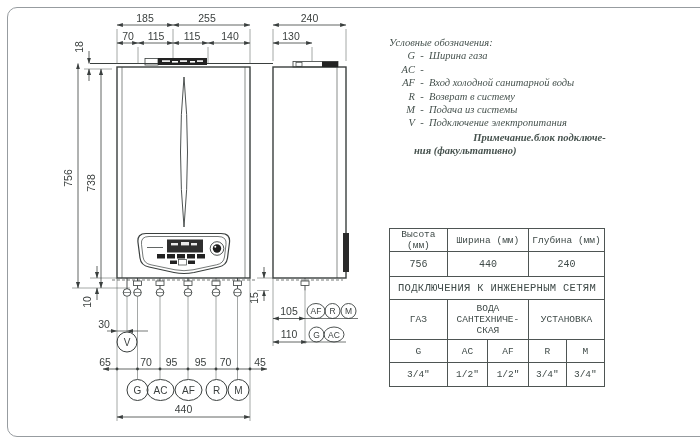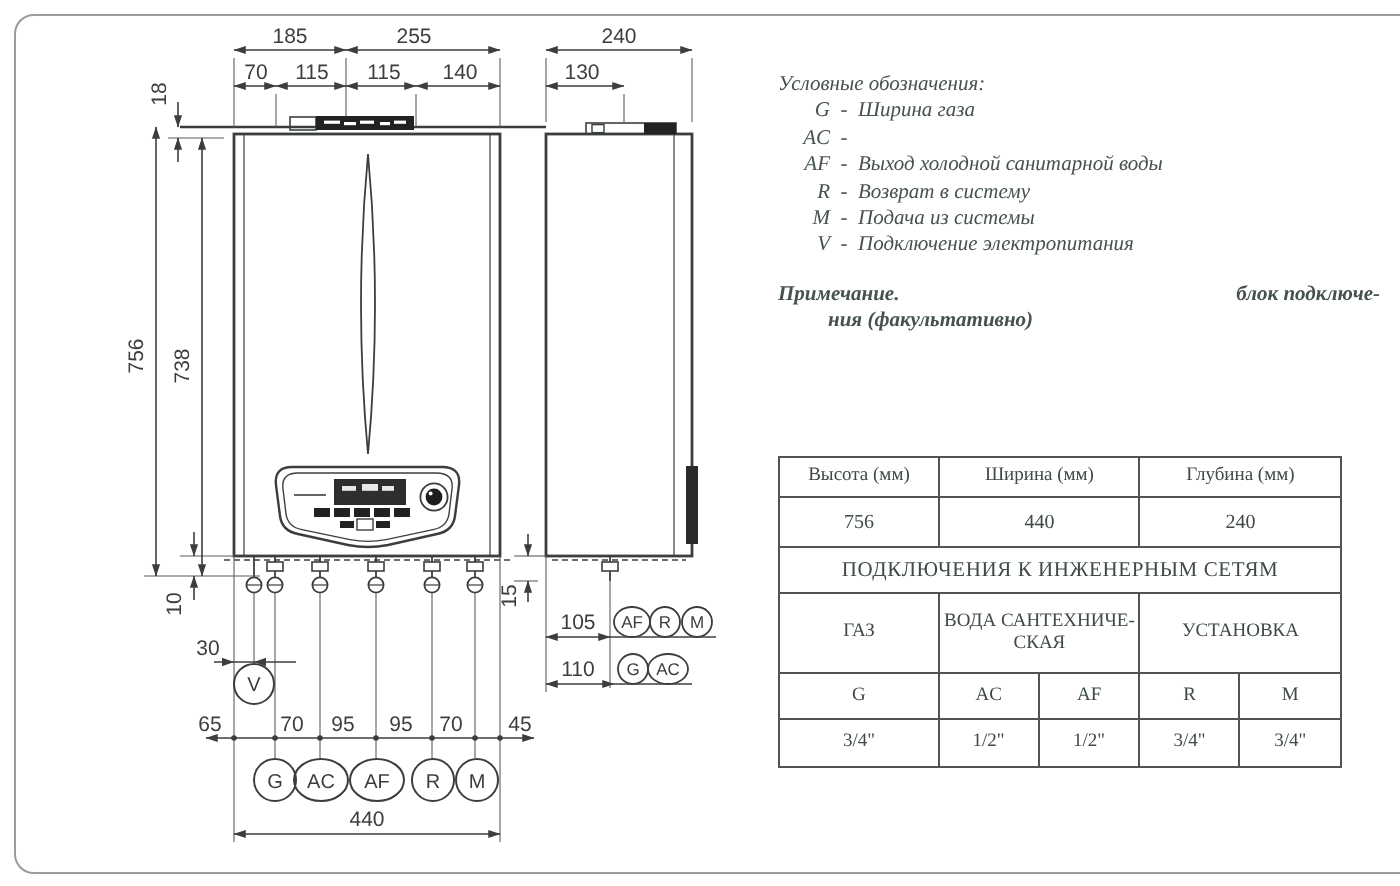--- a/index.html
+++ b/index.html
@@ -14,26 +14,26 @@
   .circtxt-sm{font-size:8.5px;}
 
   .legend{position:absolute;left:389px;top:36px;width:301px;
           font-family:"Liberation Serif",serif;font-style:italic;
           font-size:10.5px;color:#46524e;line-height:13.4px;}
   .legend .title{margin-bottom:0;}
   .lrow{display:flex;}
   .lkey{width:26px;text-align:right;flex:0 0 26px;}
   .ldash{width:14px;text-align:center;flex:0 0 14px;}
   .ldesc{flex:1;}
-  .noterow{display:flex;justify-content:space-between;font-weight:bold;margin-top:11px;}
+  .noterow{display:flex;justify-content:center;font-weight:bold;margin-top:1px;}
   .note2{font-weight:bold;margin-left:25px;}
 
-  table.spec{position:absolute;left:389px;top:228px;width:282px;
+  table.spec{position:absolute;left:389px;top:228px;width:216px;
              border-collapse:collapse;background:#fff;
-             font-family:Liberation Serif, serif;color:#3f4a48;}
+             font-family:Liberation Mono, monospace;color:#3f4a48;}
   table.spec td{border:1.6px solid #4e5553;text-align:center;vertical-align:middle;
                 padding:0 2px;font-size:9.5px;line-height:11px;}
   table.spec td.val{font-size:10px;}
   table.spec td.section{font-size:10.5px;letter-spacing:.3px;}
 </style>
 </head>
 <body>
 
 <div class="page">
   <div class="frame"></div>
@@ -281,21 +281,21 @@
       <span class="ldash">-</span>
       <span class="ldesc">Ширина газа</span>
     </div>
     <div class="lrow">
       <span class="lkey">AC</span>
       <span class="ldash">-</span>
     </div>
     <div class="lrow">
       <span class="lkey">AF</span>
       <span class="ldash">-</span>
-      <span class="ldesc">Выход холодной санитарной воды</span>
+      <span class="ldesc">Вход холодной санитарной воды</span>
     </div>
     <div class="lrow">
       <span class="lkey">R</span>
       <span class="ldash">-</span>
       <span class="ldesc">Возврат в систему</span>
     </div>
     <div class="lrow">
       <span class="lkey">M</span>
       <span class="ldash">-</span>
       <span class="ldesc">Подача из системы</span>

